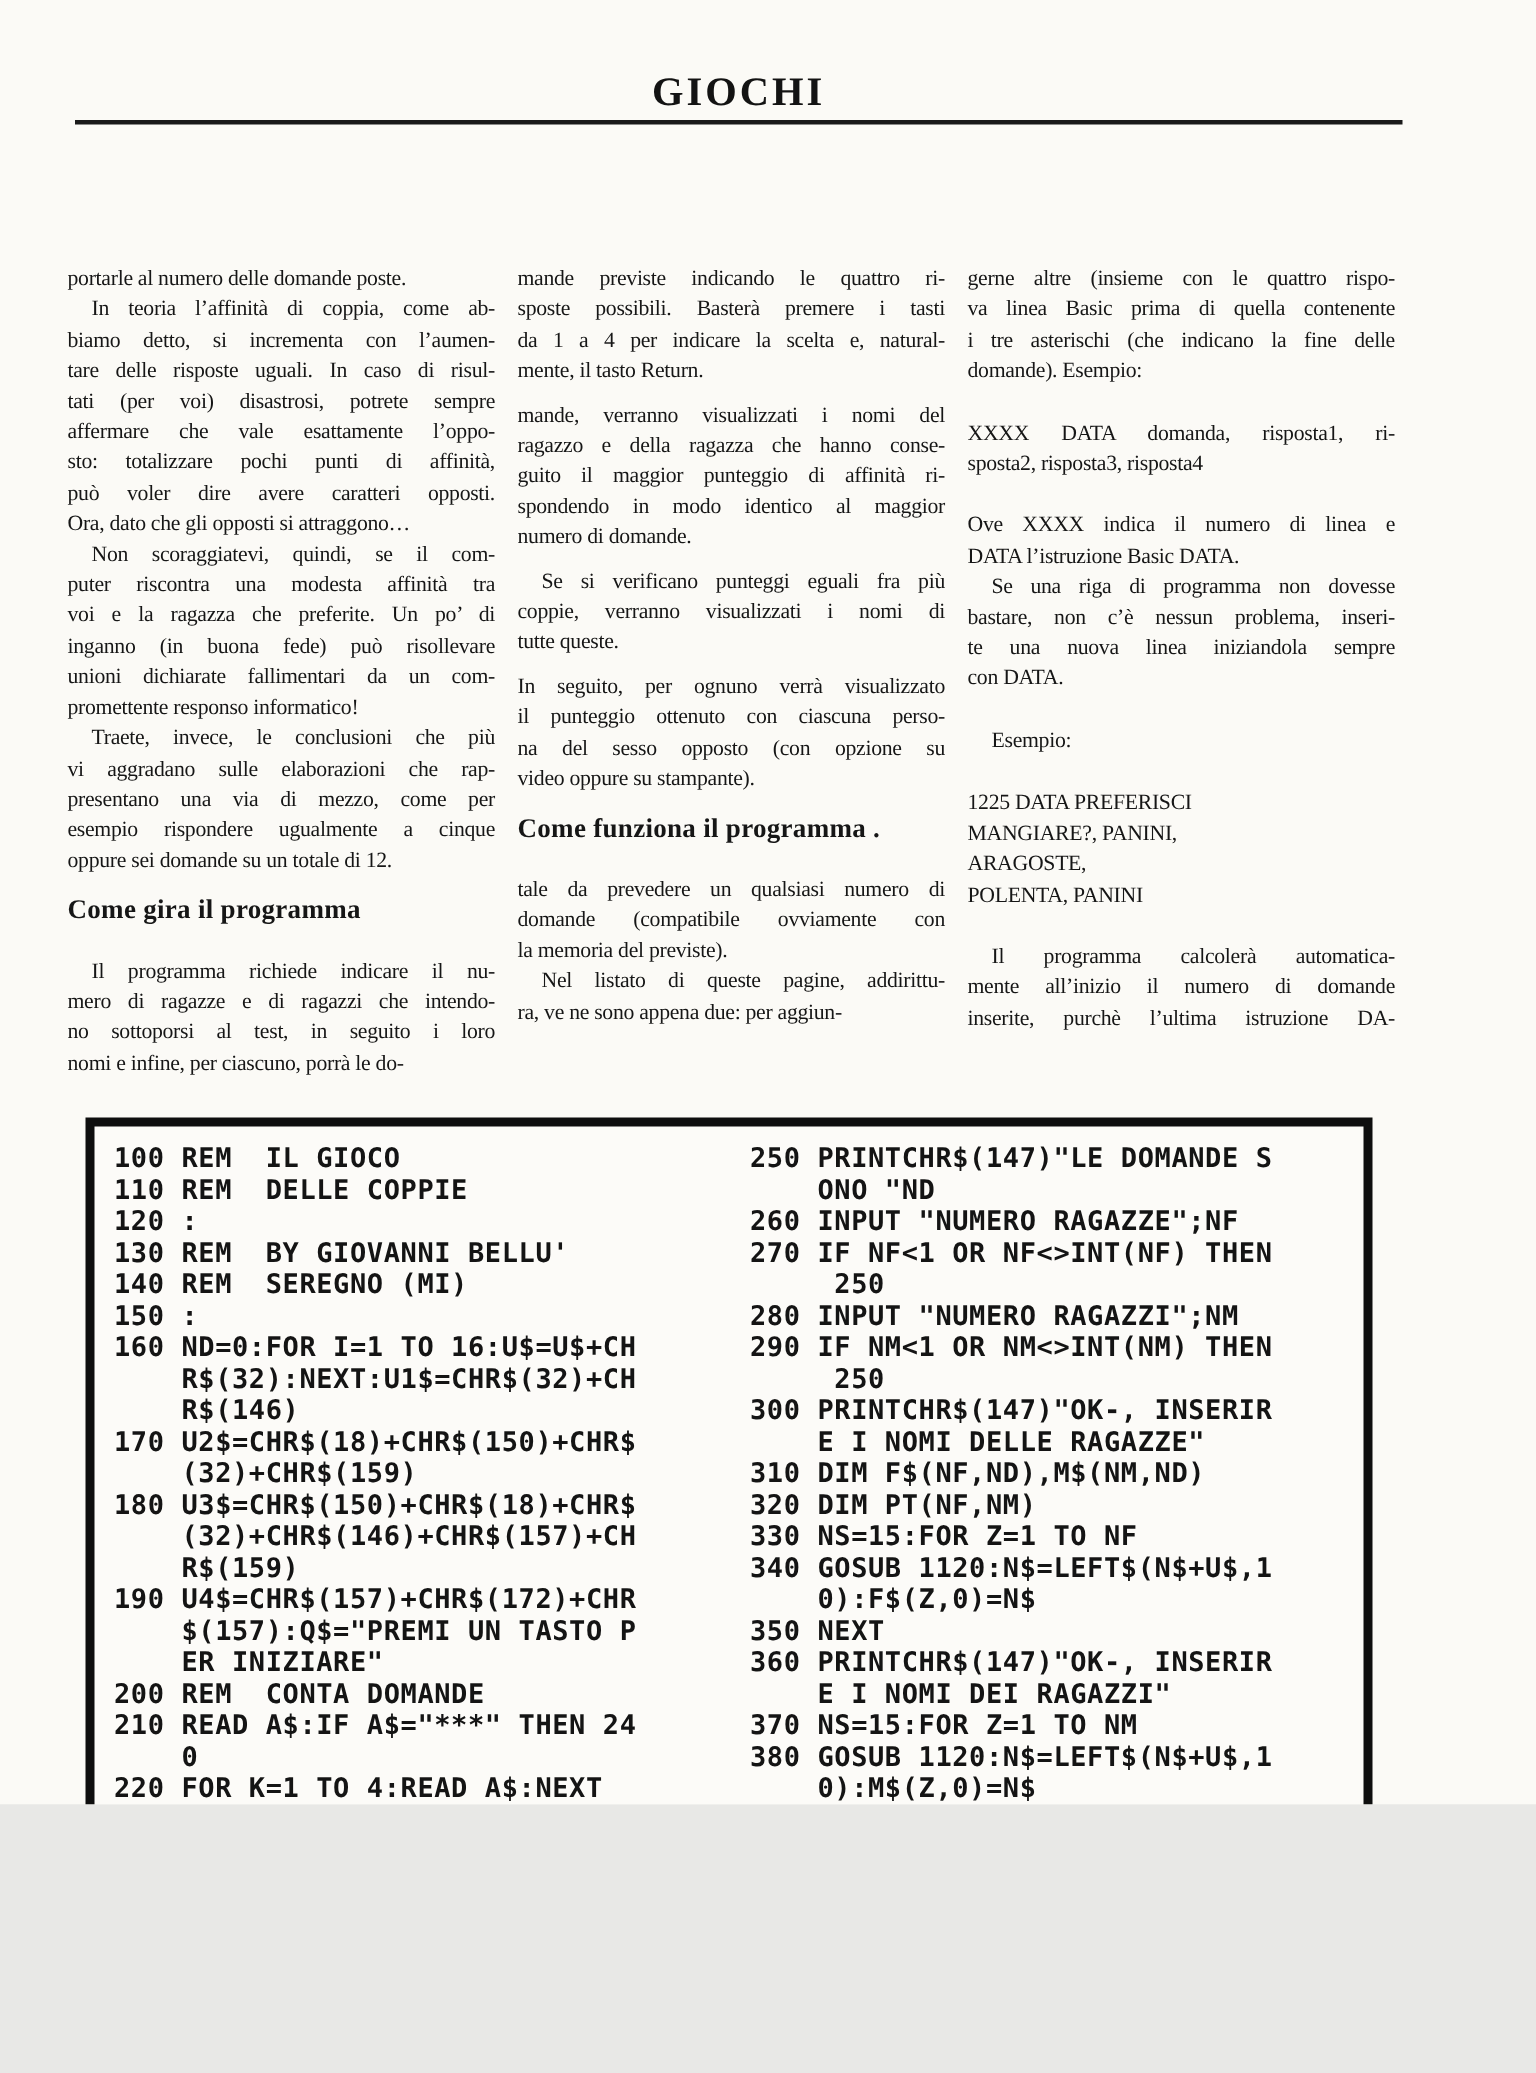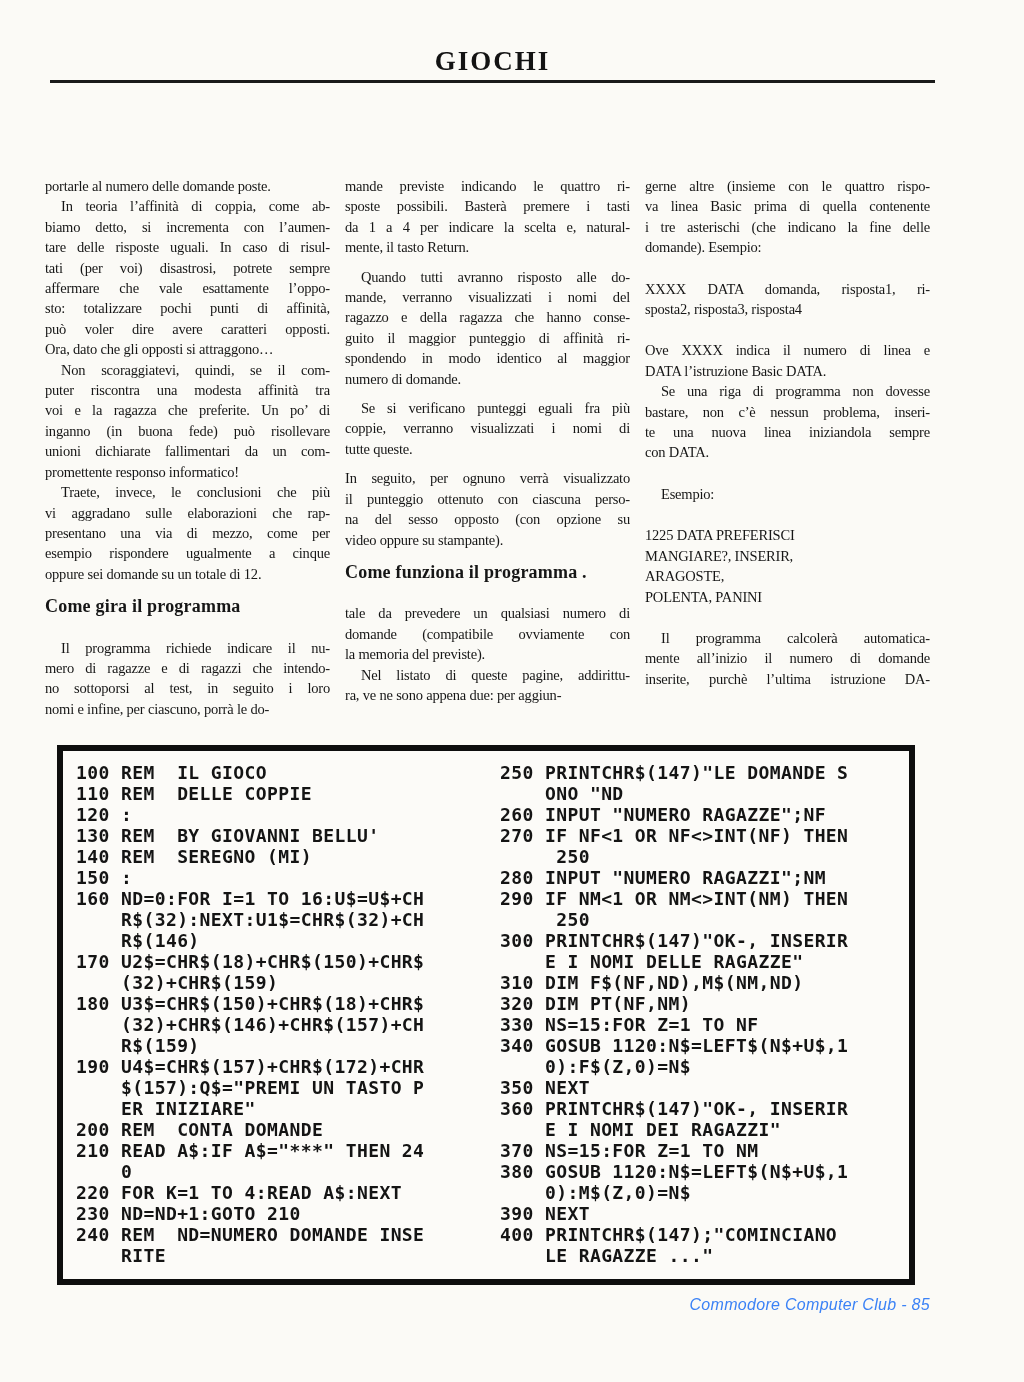--- a/index.html
+++ b/index.html
@@ -1,17 +1,17 @@
 <!DOCTYPE html>
 <html><head>
 <meta charset="utf-8">
 <style>
   html,body { margin:0; padding:0; background:#e8e8e6; }
   .page {
-    position:relative; width:1024px; height:1382px;
+    position:relative; width:1024px; height:1203px;
     background:#fbfaf6; color:#161616;
     font-family:"Liberation Serif", serif;
     overflow:hidden; margin:0 auto;
   }
   .header {
     position:absolute; top:46px; left:50px; width:885px;
     text-align:center; font-weight:bold; font-size:27px;
     letter-spacing:2px; color:#131313;
   }
   .header-rule {
@@ -96,21 +96,20 @@
         </div>
       </div>
     <div class="col">
         <div class="para sb0">
           <div class="line jl">mande previste indicando le quattro ri-</div>
           <div class="line jl">sposte possibili. Basterà premere i tasti</div>
           <div class="line jl">da 1 a 4 per indicare la scelta e, natural-</div>
           <div class="line">mente, il tasto Return.</div>
         </div>
         <div class="para sb1">
-          <div class="line jl ind">Quando tutti avranno risposto alle do-</div>
           <div class="line jl">mande, verranno visualizzati i nomi del</div>
           <div class="line jl">ragazzo e della ragazza che hanno conse-</div>
           <div class="line jl">guito il maggior punteggio di affinità ri-</div>
           <div class="line jl">spondendo in modo identico al maggior</div>
           <div class="line">numero di domande.</div>
         </div>
         <div class="para sb1">
           <div class="line jl ind">Se si verificano punteggi eguali fra più</div>
           <div class="line jl">coppie, verranno visualizzati i nomi di</div>
           <div class="line">tutte queste.</div>
@@ -151,21 +150,21 @@
           <div class="line jl ind">Se una riga di programma non dovesse</div>
           <div class="line jl">bastare, non c’è nessun problema, inseri-</div>
           <div class="line jl">te una nuova linea iniziandola sempre</div>
           <div class="line">con DATA.</div>
         </div>
         <div class="para sb2">
           <div class="line ind">Esempio:</div>
         </div>
         <div class="para sb2">
           <div class="line">1225 DATA PREFERISCI</div>
-          <div class="line">MANGIARE?, INSERIR,</div>
+          <div class="line">MANGIARE?, PANINI,</div>
           <div class="line">ARAGOSTE,</div>
           <div class="line">POLENTA, PANINI</div>
         </div>
         <div class="para sb2">
           <div class="line jl ind">Il programma calcolerà automatica-</div>
           <div class="line jl">mente all’inizio il numero di domande</div>
           <div class="line jl">inserite, purchè l’ultima istruzione DA-</div>
         </div>
       </div>
   </div>

